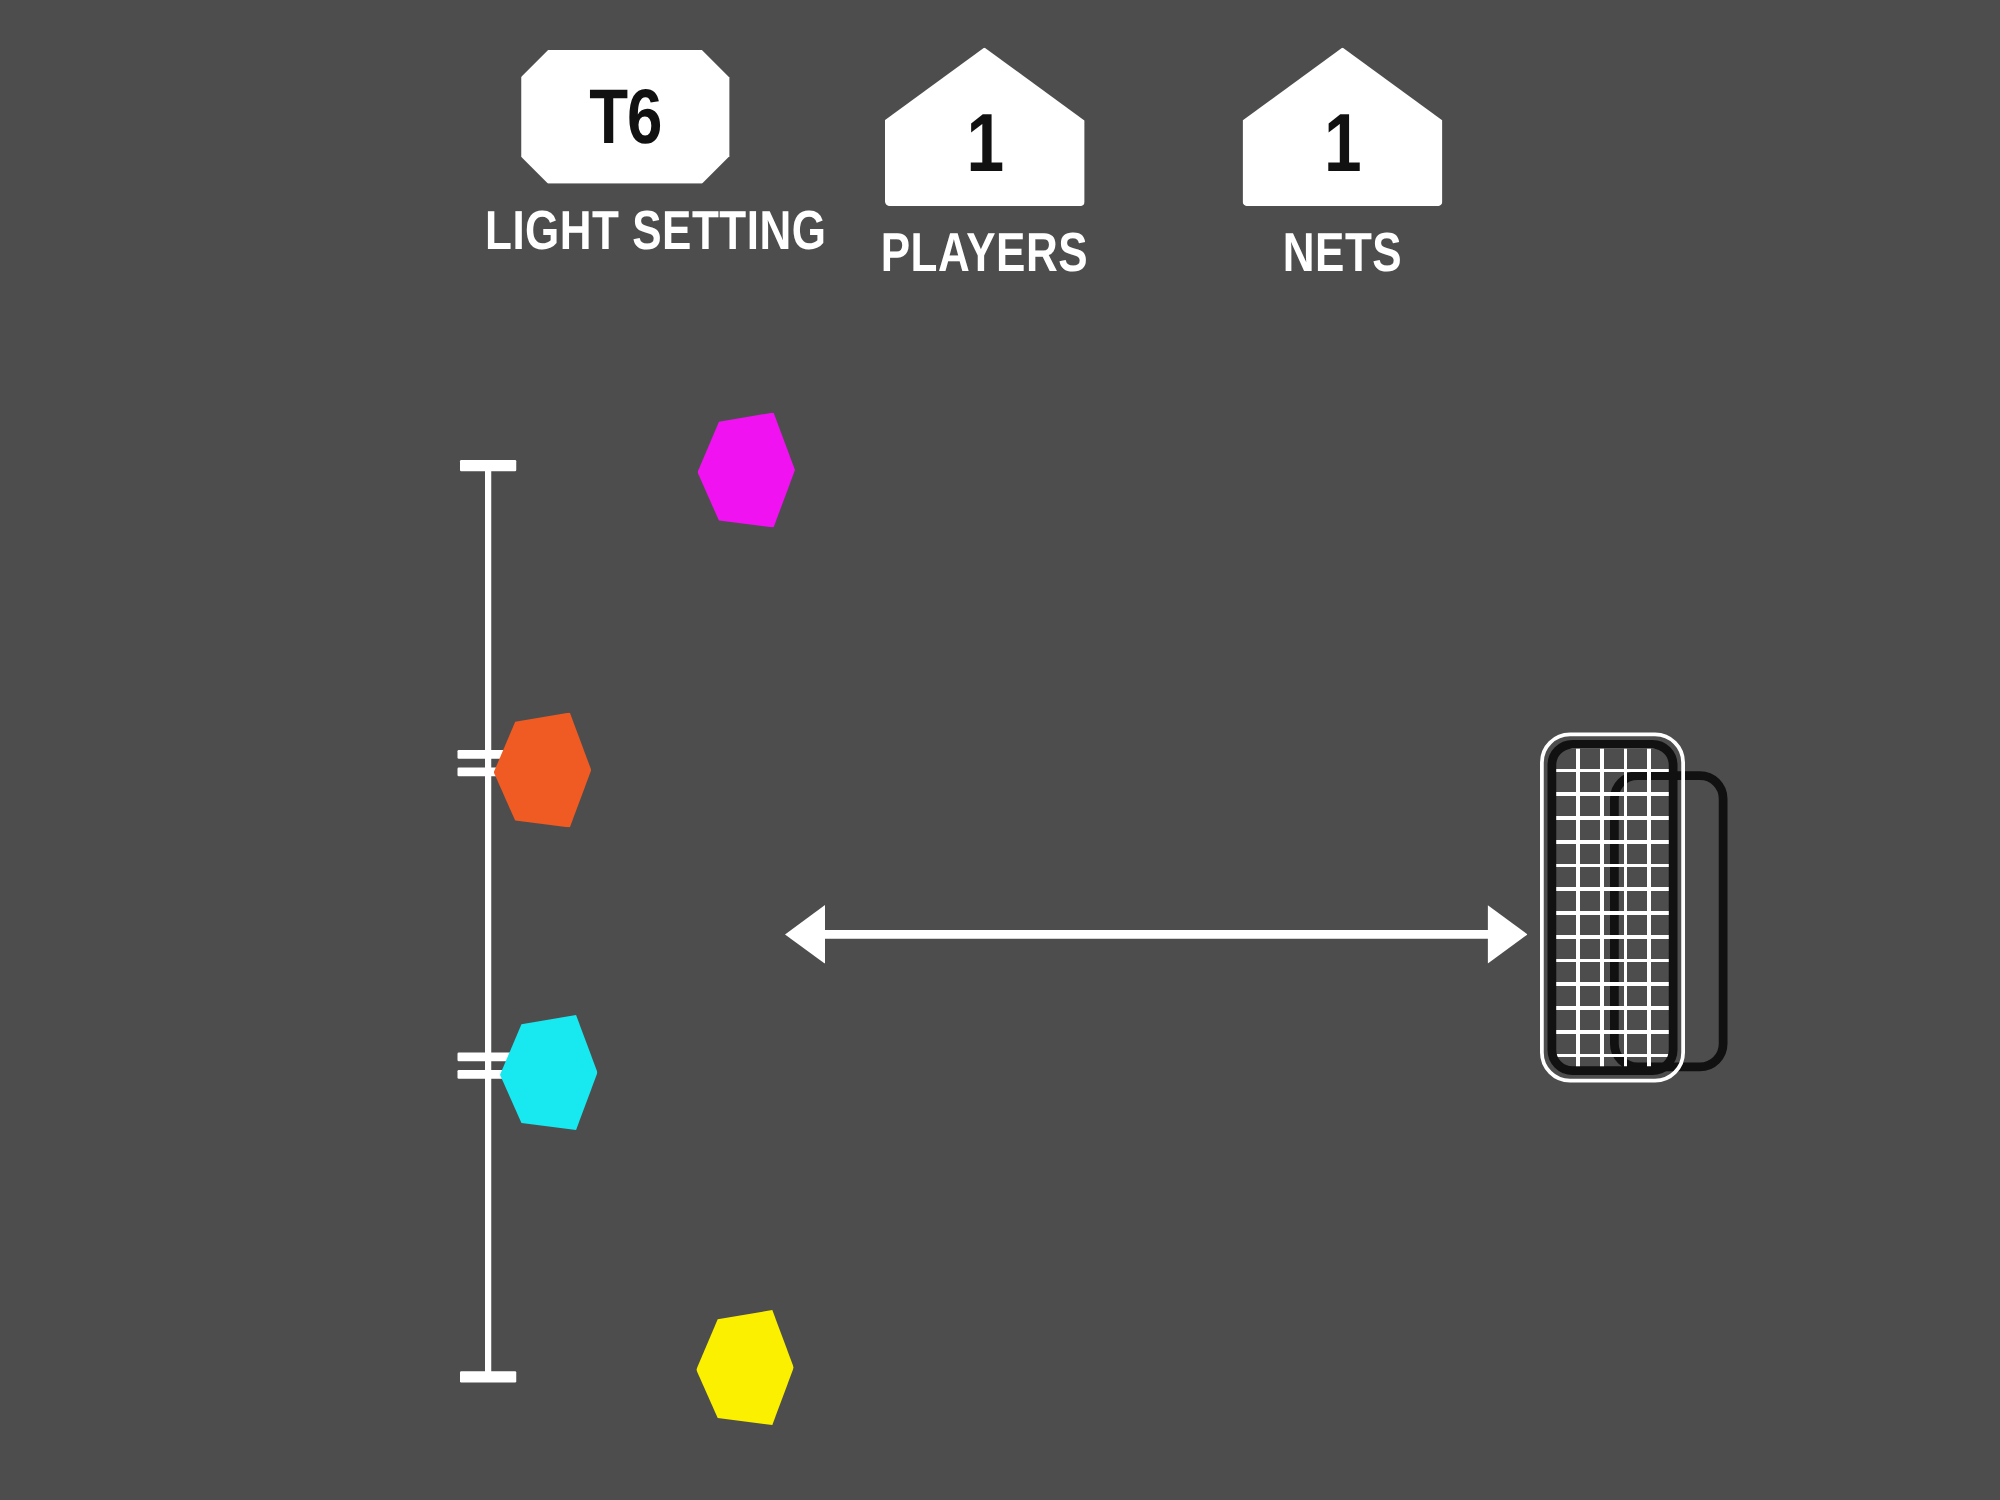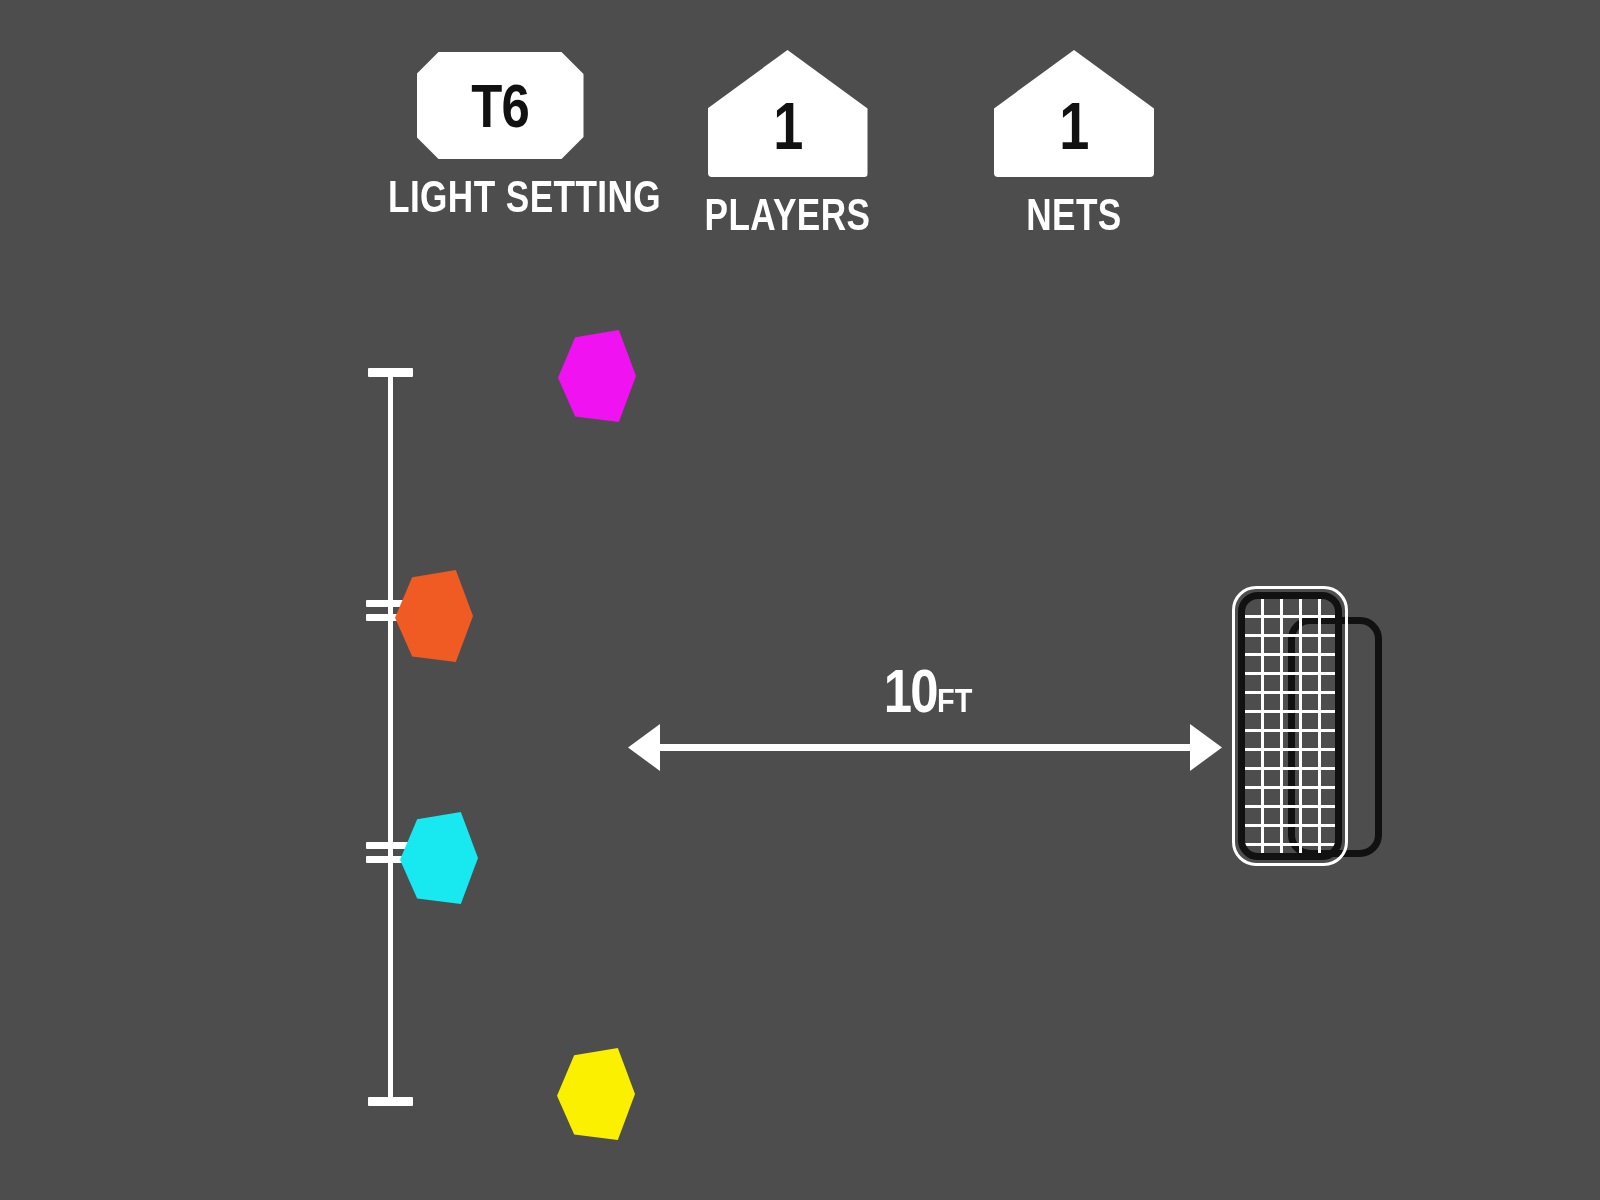--- a/index.html
+++ b/index.html
@@ -26,21 +26,21 @@
     top: 40px;
     width: 1600px;
     height: 230px;
   }
   .stat {
     position: absolute;
     text-align: center;
   }
   .badge {
     position: relative;
-    margin: 12px auto;
+    margin: 0 auto;
     background: #ffffff;
     display: flex;
     align-items: center;
     justify-content: center;
   }
   .badge-octagon {
     width: 167px;
     height: 107px;
     clip-path: polygon(
       22px 0, calc(100% - 22px) 0,
@@ -317,23 +317,20 @@
   <div class="seg-label" id="seg-label-2">
     
   </div>
 
   <div class="marker" id="marker-magenta"></div>
   <div class="marker" id="marker-orange"></div>
   <div class="marker" id="marker-cyan"></div>
   <div class="marker" id="marker-yellow"></div>
 
   <div id="distance">
-    <div id="distance-label">
-      <span class="num">10</span><span class="unit">FT</span>
-    </div>
     <div id="distance-arrow">
       <div class="arrow-head arrow-head-left"></div>
       <div class="arrow-shaft"></div>
       <div class="arrow-head arrow-head-right"></div>
     </div>
   </div>
 
   <div id="net">
     <div class="net-back-frame"></div>
     <div class="net-outline-halo"></div>

